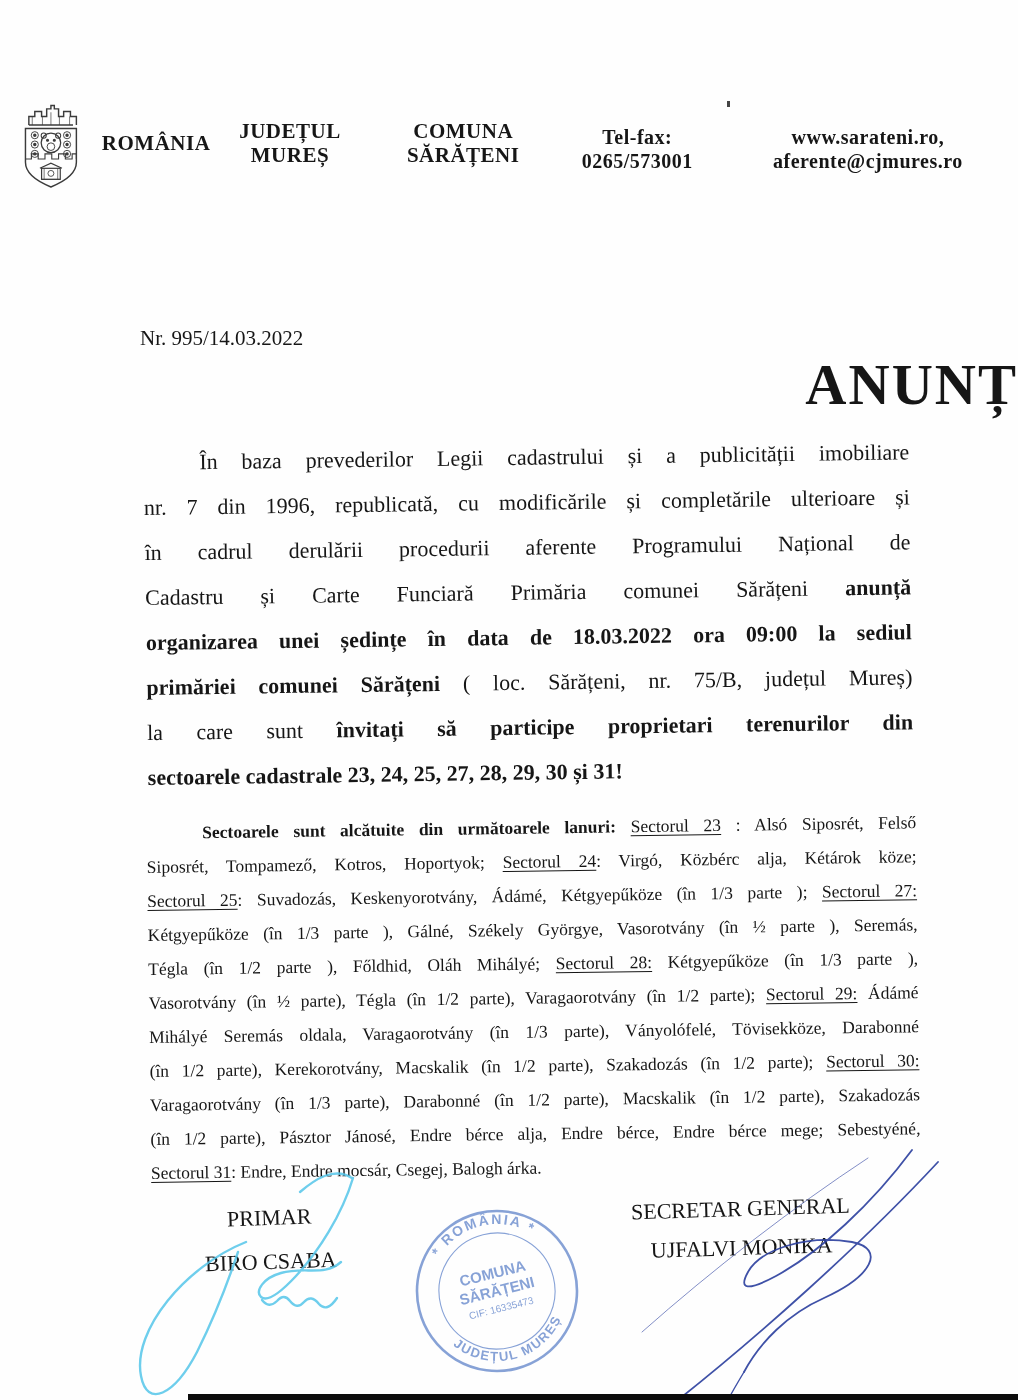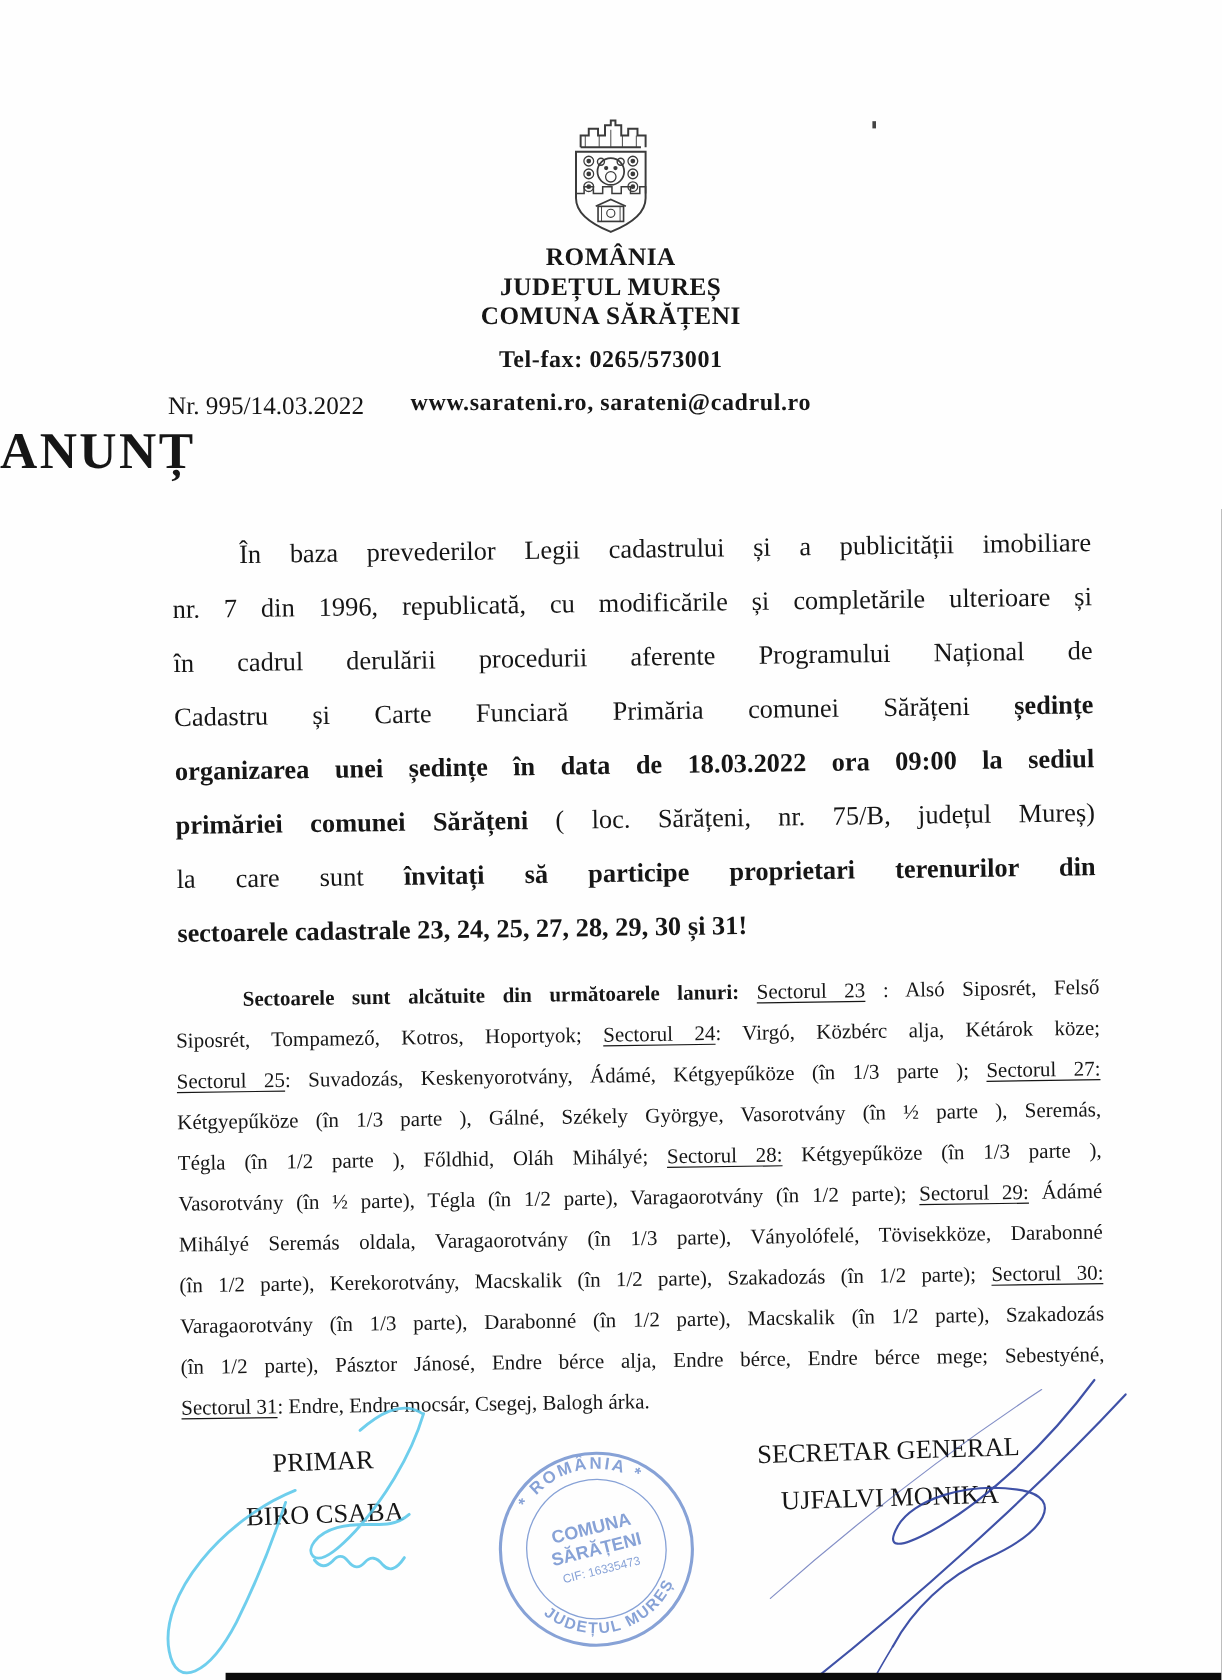--- a/index.html
+++ b/index.html
@@ -8,33 +8,33 @@
     width:1018px;height:1400px;
     margin:0 auto;
     background:#fefefe;
     overflow:hidden;
     font-family:"Liberation Serif", serif;
     color:#161616;
   }
   
   .letterhead{
     position:absolute; top:84px; left:0; width:1018px;
-    display:flex; flex-direction:column; align-items:center;
+    display:flex; flex-direction:row; align-items:center;
     text-align:center;
   }
   .crest{ width:118px; height:116px; margin-bottom:2px; }
   .lh-line{ font-weight:bold; font-size:21px; line-height:24.5px; letter-spacing:.5px;}
   .lh-line.small{ font-size:20px;margin-top:12px; }
   .ref-number{
     position:absolute; left:140px; top:326px;
     font-size:21px;
   }
   .doc-title{
     position:absolute; left:0; top:352px; width:1018px;
-    text-align:left; font-size:43px; font-weight:bold; letter-spacing:2px;
+    text-align:right; font-size:57px; font-weight:bold; letter-spacing:2px;
   }
   
   .para{ position:absolute; transform-origin:0 0; }
   .para1{
     left:143px; top:440px; width:766px;
     font-size:22px;
     transform:rotate(-0.8deg);
   }
   .para1 .line{ line-height:45px; height:45px; }
   .para2{
@@ -118,32 +118,32 @@
         <path d="M47,91 L60,85 L73,91" stroke-width="1.4"></path>
         <rect x="49" y="91" width="22" height="13" stroke-width="1.4"></rect>
         <circle cx="60" cy="97" r="3.5" stroke-width="1"></circle>
         <path d="M49,104 h22 M52,91 v13 M68,91 v13" stroke-width="0.8"></path>
       </g>
     </svg>
     <div class="lh-line">ROMÂNIA</div>
     <div class="lh-line">JUDEȚUL MUREȘ</div>
     <div class="lh-line">COMUNA SĂRĂȚENI</div>
     <div class="lh-line small">Tel-fax: 0265/573001</div>
-    <div class="lh-line small">www.sarateni.ro, sarateni@cadrul.ro</div>
+    <div class="lh-line small">www.sarateni.ro, aferente@cjmures.ro</div>
   </div>
 
   <div class="ref-number">Nr. 995/14.03.2022</div>
 
   <div class="doc-title">ANUNȚ</div>
 
   <div class="para para1 lines-block">
       <div class="line"><span>În baza prevederilor Legii cadastrului și a publicității imobiliare</span></div>
       <div class="line"><span>nr. 7 din 1996, republicată, cu modificările și completările ulterioare și</span></div>
       <div class="line"><span>în cadrul derulării procedurii aferente Programului Național de</span></div>
-      <div class="line"><span>Cadastru și Carte Funciară Primăria comunei Sărățeni </span><span class="b">ședințe</span></div>
+      <div class="line"><span>Cadastru și Carte Funciară Primăria comunei Sărățeni </span><span class="b">anunță</span></div>
       <div class="line"><span class="b">organizarea unei ședințe în data de 18.03.2022 ora 09:00 la sediul</span></div>
       <div class="line"><span class="b">primăriei comunei Sărățeni</span><span> ( loc. Sărățeni, nr. 75/B, județul Mureș)</span></div>
       <div class="line"><span>la care sunt </span><span class="b">învitați să participe proprietari terenurilor din</span></div>
       <div class="line"><span class="b">sectoarele cadastrale 23, 24, 25, 27, 28, 29, 30 și 31!</span></div>
     </div>
   <div class="para para2 lines-block">
       <div class="line"><span class="b">Sectoarele sunt alcătuite din următoarele lanuri:</span><span> </span><span class="u">Sectorul 23</span><span> : Alsó Siposrét, Felső</span></div>
       <div class="line"><span>Siposrét, Tompamező, Kotros, Hoportyok; </span><span class="u">Sectorul 24</span><span>: Virgó, Közbérc alja, Kétárok köze;</span></div>
       <div class="line"><span class="u">Sectorul 25</span><span>: Suvadozás, Keskenyorotvány, Ádámé, Kétgyepűköze (în 1/3 parte ); </span><span class="u">Sectorul 27:</span></div>
       <div class="line"><span>Kétgyepűköze (în 1/3 parte ), Gálné, Székely Györgye, Vasorotvány (în ½ parte ), Seremás,</span></div>

